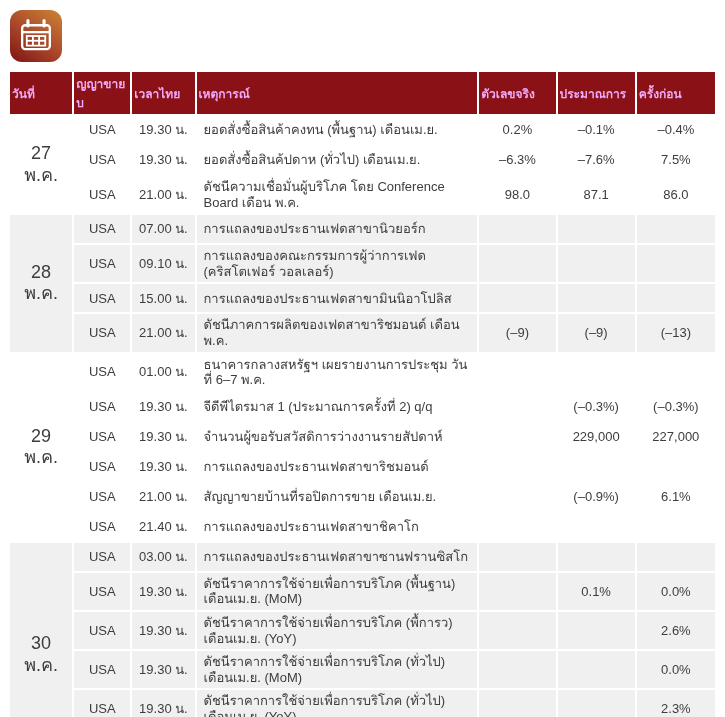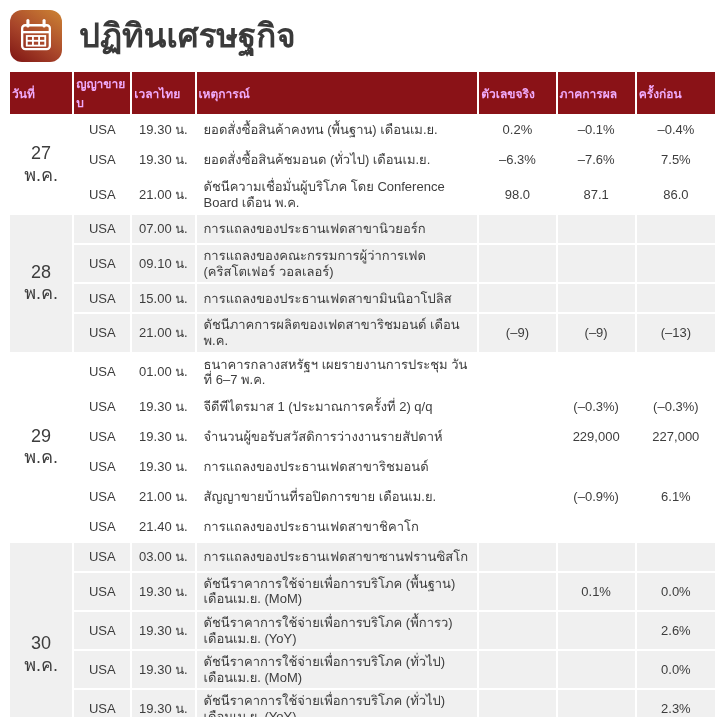--- a/index.html
+++ b/index.html
@@ -66,58 +66,57 @@
         <line x1="8" y1="21" x2="44" y2="21"></line>
         <rect x="14" y="26" width="24" height="12.5" stroke-width="2.4"></rect>
         <line x1="22" y1="26" x2="22" y2="38.5" stroke-width="2.4"></line>
         <line x1="30" y1="26" x2="30" y2="38.5" stroke-width="2.4"></line>
         <line x1="14" y1="32.2" x2="38" y2="32.2" stroke-width="2.4"></line>
         <line x1="15.5" y1="6" x2="15.5" y2="13" stroke-width="4" stroke-linecap="round"></line>
         <line x1="36.5" y1="6" x2="36.5" y2="13" stroke-width="4" stroke-linecap="round"></line>
       </g>
     </svg>
   </div>
-  <div class="page-title">ปฏิทินเศรษฐกิจ</div>
 </div>
 
 <table class="calendar">
   <colgroup>
     <col style="width:62px">
       <col style="width:56px">
       <col style="width:62px">
     <col style="width:280px">
       <col style="width:76px">
       <col style="width:77px">
       <col style="width:78px">
   </colgroup>
   <thead>
     <tr>
       <th>วันที่</th>
       <th>ญญาขายบ</th>
       <th>เวลาไทย</th>
       <th>เหตุการณ์</th>
       <th>ตัวเลขจริง</th>
-      <th>ภาคการผล</th>
+      <th>ประมาณการ</th>
       <th>ครั้งก่อน</th>
     </tr>
   </thead>
   <tbody>
       <tr class="white">
         <td class="date-cell" rowspan="3">27 พ.ค.</td>
         <td class="country-cell">USA</td>
         <td class="time-cell">19.30 น.</td>
         <td class="event-cell">ยอดสั่งซื้อสินค้าคงทน (พื้นฐาน) เดือนเม.ย.</td>
         <td class="actual-cell">0.2%</td>
         <td class="forecast-cell">–0.1%</td>
         <td class="previous-cell">–0.4%</td>
       </tr>
       <tr class="white">
         <td class="country-cell">USA</td>
         <td class="time-cell">19.30 น.</td>
-        <td class="event-cell">ยอดสั่งซื้อสินค้ชมอนด (ทั่วไป) เดือนเม.ย.</td>
+        <td class="event-cell">ยอดสั่งซื้อสินค้ปดาห (ทั่วไป) เดือนเม.ย.</td>
         <td class="actual-cell">–6.3%</td>
         <td class="forecast-cell">–7.6%</td>
         <td class="previous-cell">7.5%</td>
       </tr>
       <tr class="white">
         <td class="country-cell">USA</td>
         <td class="time-cell">21.00 น.</td>
         <td class="event-cell">ดัชนีความเชื่อมั่นผู้บริโภค โดย Conference Board เดือน พ.ค.</td>
         <td class="actual-cell">98.0</td>
         <td class="forecast-cell">87.1</td>

